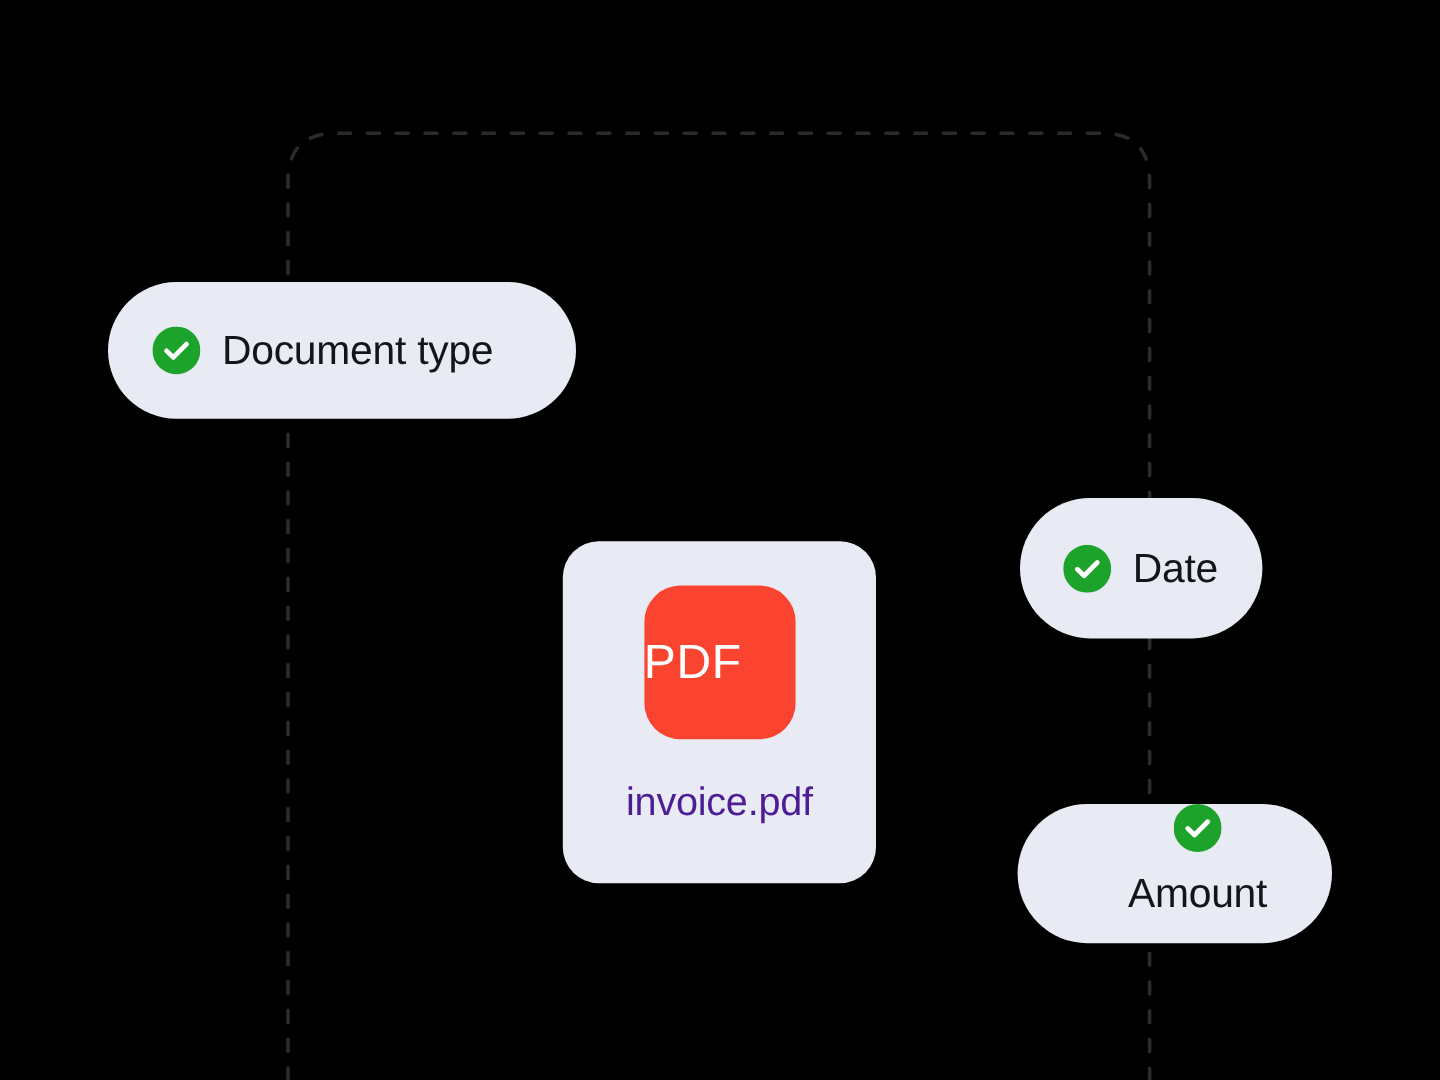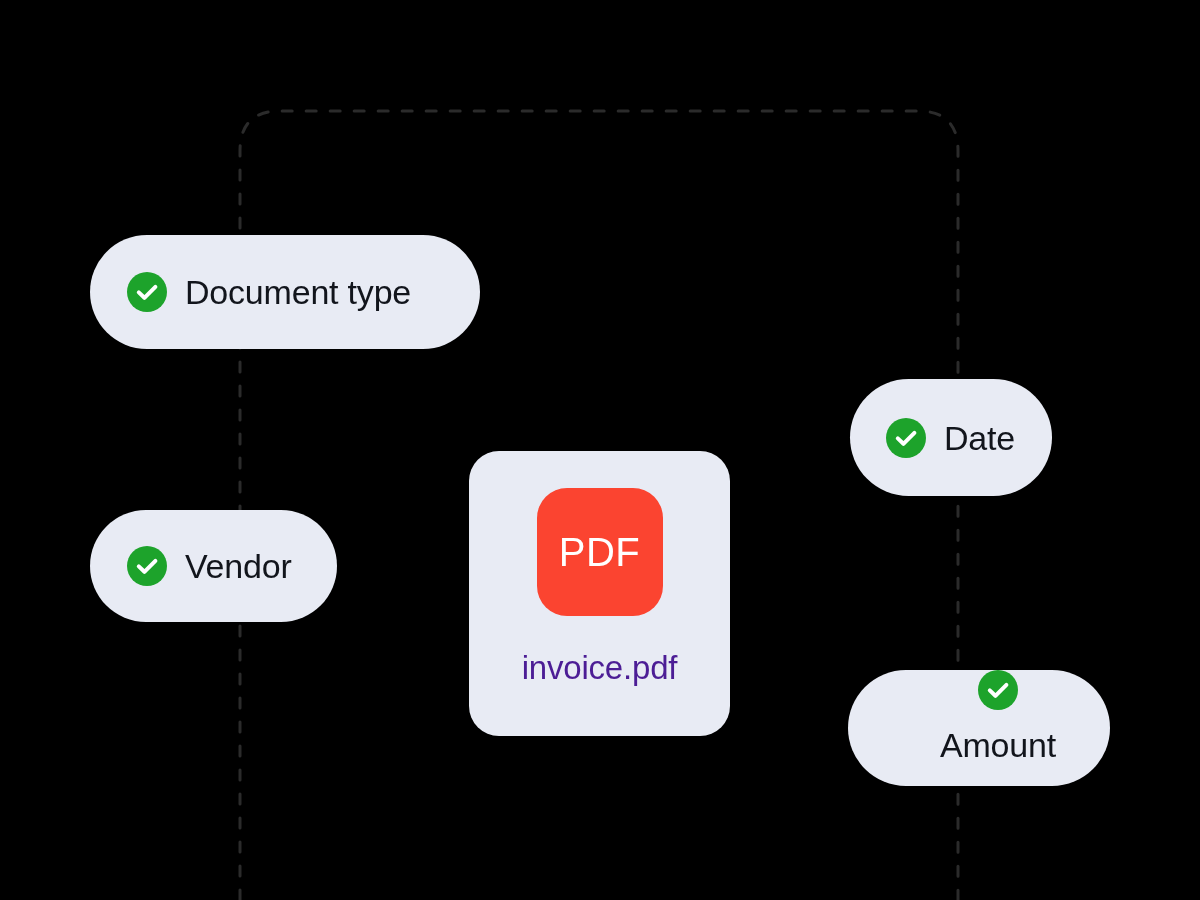--- a/index.html
+++ b/index.html
@@ -56,21 +56,21 @@
   
   #pill-document-type {
     left: 90px;  top: 211px;  width: 390px; height: 114px;
     padding-left: 37px; gap: 18px;
   }
   #pill-vendor {
     left: 90px;  top: 486px;  width: 247px; height: 112px;
     padding-left: 37px; gap: 18px;
   }
   #pill-date {
-    left: 850px; top: 355px;  width: 202px; height: 117px;
+    left: 850px; top: 391px;  width: 202px; height: 117px;
     padding-left: 36px; gap: 18px;
   }
   #pill-amount {
     left: 848px; top: 646px;  width: 262px; height: 116px;
     padding-left: 38px; gap: 18px; flex-direction: column;
   }
 
   
   #file-card {
     position: absolute;
@@ -86,21 +86,21 @@
     box-sizing: border-box;
     padding-top: 37px;
   }
   #pdf-badge {
     width: 126px;
     height: 128px;
     background: #FB4430;
     border-radius: 30px;
     display: flex;
     align-items: center;
-    justify-content: center;
+    justify-content: flex-start;
   }
   #pdf-badge-text {
     color: #FFFFFF;
     font-size: 40px;
     line-height: 1;
     letter-spacing: 0.5px;
   }
   #file-name {
     margin-top: 35px;
     color: #4c1d95;
@@ -120,27 +120,20 @@
   </svg>
 
   <div class="pill" id="pill-document-type">
     <svg class="check-icon" width="40" height="40" viewBox="0 0 40 40">
       <circle cx="20" cy="20" r="20" fill="#1DA32B"></circle>
       <path d="M11.8 20.4 L17.4 25.8 L28.4 14.8" stroke="#FFFFFF" stroke-width="4" stroke-linecap="round" stroke-linejoin="round" fill="none"></path>
     </svg>
     <span class="pill-label">Document type</span>
   </div>
 
-  <div class="pill" id="pill-vendor">
-    <svg class="check-icon" width="40" height="40" viewBox="0 0 40 40">
-      <circle cx="20" cy="20" r="20" fill="#1DA32B"></circle>
-      <path d="M11.8 20.4 L17.4 25.8 L28.4 14.8" stroke="#FFFFFF" stroke-width="4" stroke-linecap="round" stroke-linejoin="round" fill="none"></path>
-    </svg>
-    <span class="pill-label">Vendor</span>
-  </div>
 
   <div class="pill" id="pill-date">
     <svg class="check-icon" width="40" height="40" viewBox="0 0 40 40">
       <circle cx="20" cy="20" r="20" fill="#1DA32B"></circle>
       <path d="M11.8 20.4 L17.4 25.8 L28.4 14.8" stroke="#FFFFFF" stroke-width="4" stroke-linecap="round" stroke-linejoin="round" fill="none"></path>
     </svg>
     <span class="pill-label">Date</span>
   </div>
 
   <div class="pill" id="pill-amount">

